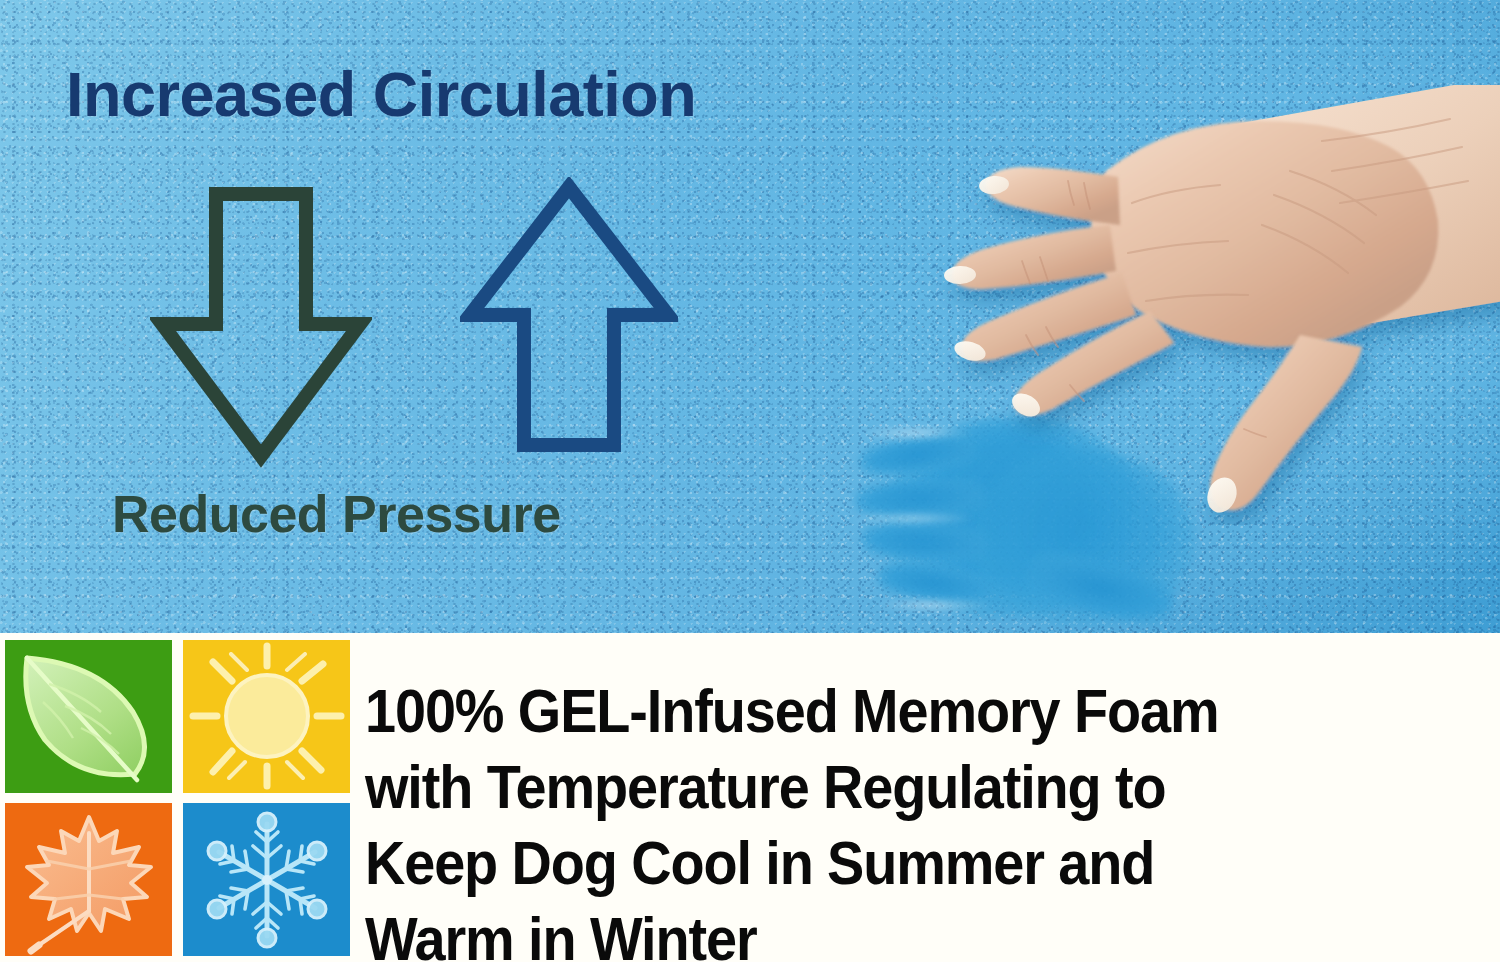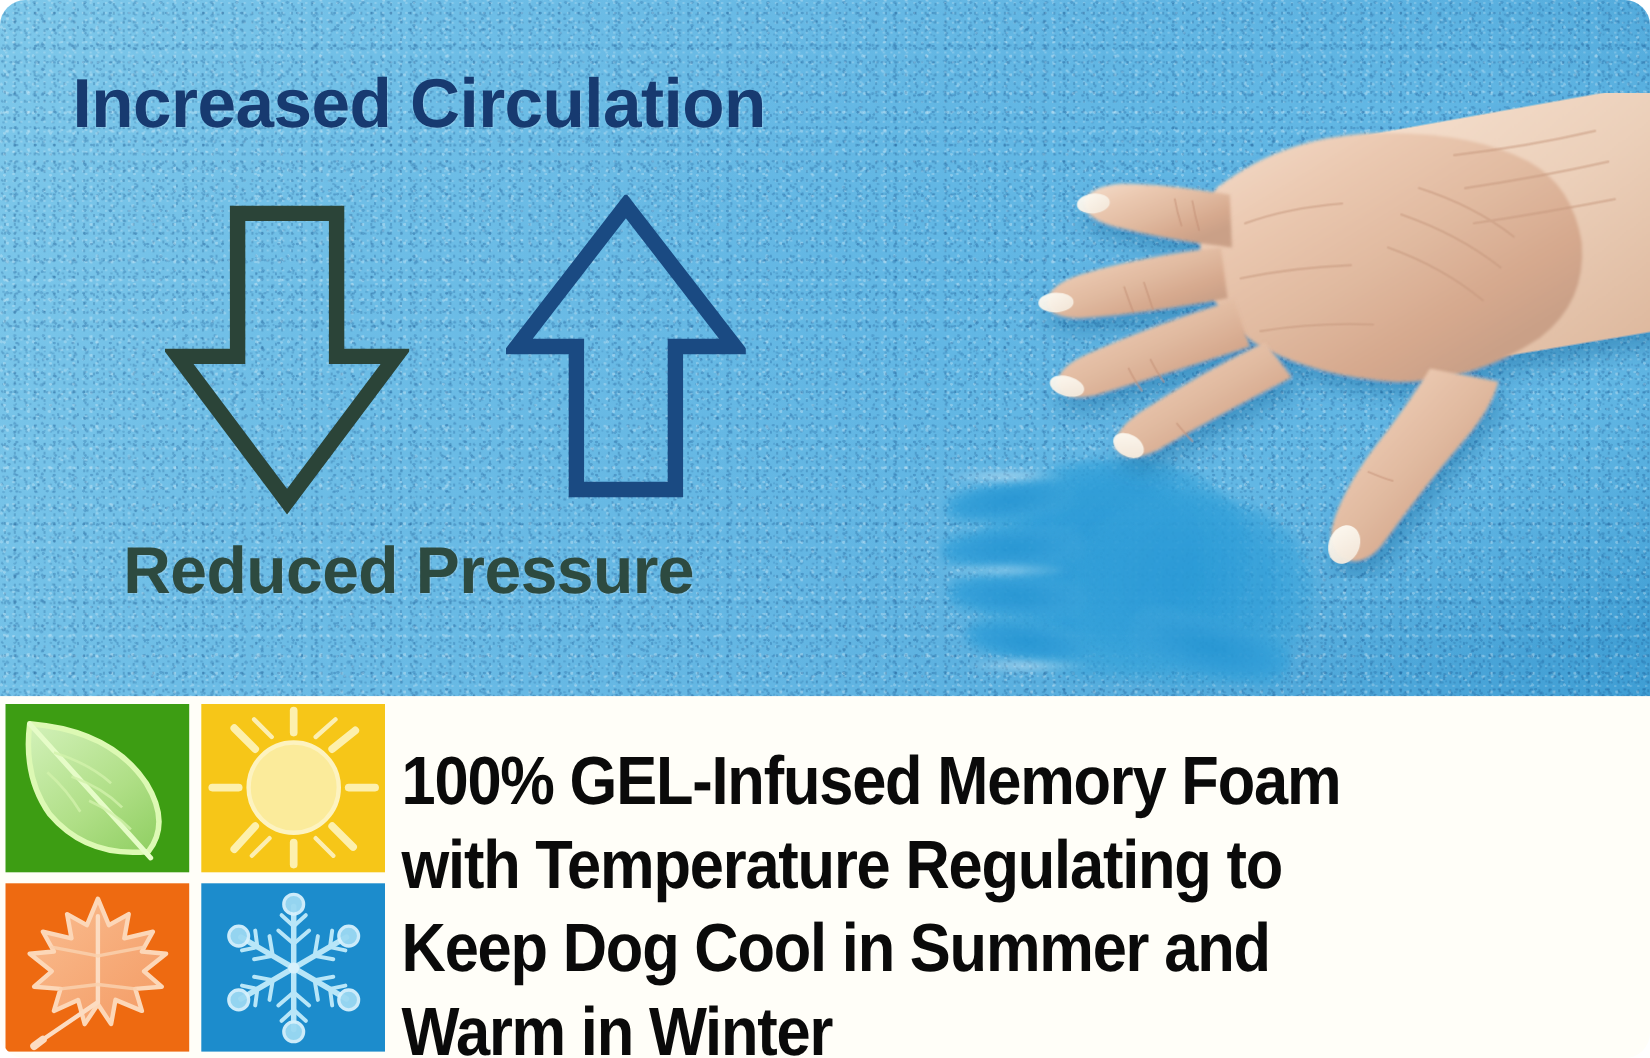--- a/index.html
+++ b/index.html
@@ -9,21 +9,20 @@
   }
   body {
     font-family: "Liberation Sans", sans-serif;
   }
   #page {
     position: relative;
     width: 1500px;
     height: 962px;
     overflow: hidden;
     background: #ffffff;
-    border-radius: 23px;
   }
 
   
   #foam-panel {
     position: absolute;
     left: 0; top: 0;
     width: 1500px;
     height: 633px;
     overflow: hidden;
     background:
@@ -106,21 +105,21 @@
     font-weight: bold;
     letter-spacing: -0.5px;
     color: #173a70;
     font-family: "Liberation Sans", sans-serif;
     text-shadow: 1px 1px 0 rgba(255,255,255,.18);
     white-space: nowrap;
   }
   #reduced-pressure {
     position: absolute;
     left: 112px; top: 484px;
-    font-size: 60px;
+    font-size: 52px;
     font-weight: bold;
     letter-spacing: -0.5px;
     color: #2d4a40;
     font-family: "Liberation Sans", sans-serif;
     text-shadow: 1px 1px 0 rgba(255,255,255,.18);
     white-space: nowrap;
   }
 
   
   #arrow-down {

